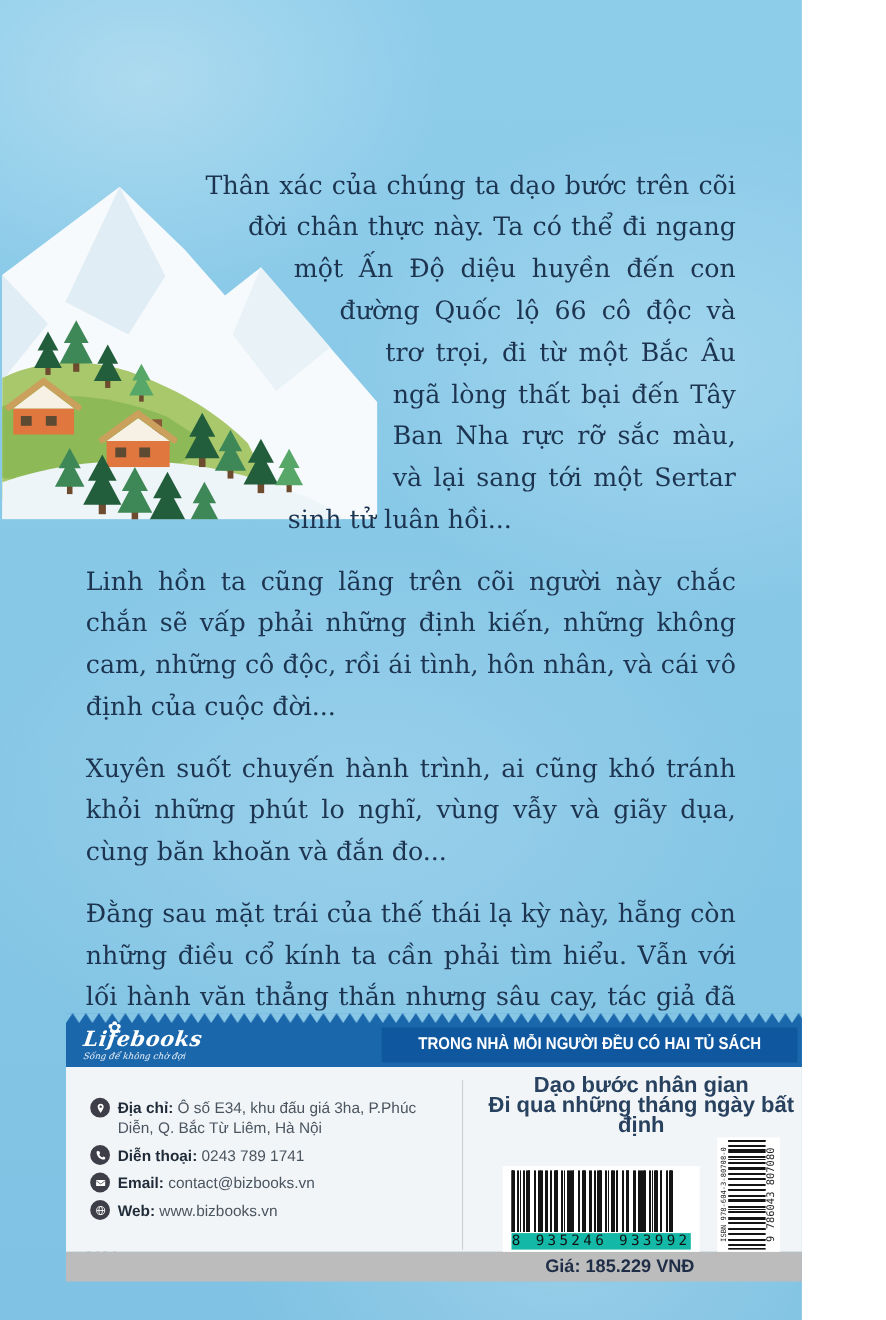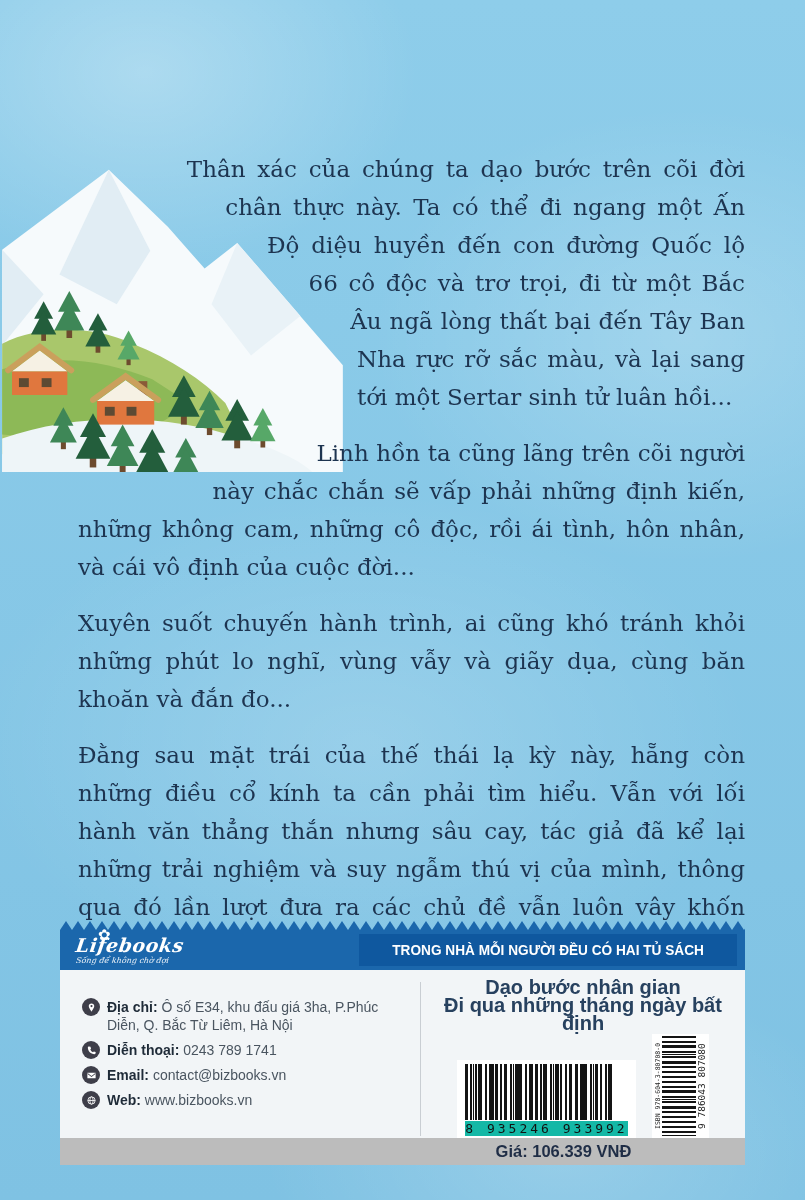--- a/index.html
+++ b/index.html
@@ -1,18 +1,18 @@
 <!DOCTYPE html>
 <html><head>
 <meta charset="utf-8">
 <style>
   html,body{margin:0;padding:0;}
   body{width:805px;height:1200px;font-family:"Liberation Sans",sans-serif;}
   .page{
-    position:relative;width:805px;height:1200px;overflow:hidden;
+    position:relative;width:729px;height:1200px;overflow:hidden;
     background:
       radial-gradient(420px 300px at 18% 6%, rgba(255,255,255,.28), transparent 65%),
       radial-gradient(520px 380px at 85% 28%, rgba(255,255,255,.20), transparent 60%),
       radial-gradient(650px 420px at 45% 62%, rgba(255,255,255,.16), transparent 60%),
       radial-gradient(500px 300px at 70% 96%, rgba(255,255,255,.18), transparent 60%),
       linear-gradient(#8ecdea,#7fc2e3);
   }
 
   
   .blurb{
@@ -40,21 +40,21 @@
   .logo-name{
     font-family:"DejaVu Serif",serif;font-style:italic;font-weight:bold;
     font-size:19px;display:inline-block;transform:skewX(-8deg);letter-spacing:.5px;
   }
   .clover{position:absolute;top:-9px;left:38px;font-size:15px;color:#fff;}
   .logo-tagline{
     display:block;font-family:"DejaVu Serif",serif;font-style:italic;
     font-size:8px;color:rgba(255,255,255,.9);margin-top:2px;transform:skewX(-8deg);
   }
   .slogan-box{
-    background:#0f589f;height:32px;margin-right:8px;display:flex;align-items:center;
+    background:#0f589f;height:32px;margin-right:20px;display:flex;align-items:center;
     padding:0 12px;
   }
   .slogan-box span{
     color:#fff;font-weight:bold;font-size:15.5px;white-space:nowrap;
     transform:scaleX(.88);transform-origin:center;letter-spacing:0;
   }
 
   .f-body{background:#f2f5f7;display:flex;min-height:137px;}
   .contact{width:360px;box-sizing:border-box;padding:28px 10px 10px 22px;}
   .c-row{display:flex;margin-bottom:7px;font-size:14px;color:#4a5560;line-height:18px;}
@@ -288,17 +288,17 @@
             <span class="vtext isbn">ISBN 978-604-3-80708-0</span>
             <div class="viso-bars"></div>
             <span class="vtext num">9 786043 807080</span>
           </div>
         </div>
       </div>
     </div>
 
     <div class="price-bar">
       <span class="price-spacer"></span>
-      <span class="price">Giá: 106.339 VNĐ</span>
+      <span class="price">Giá: 185.229 VNĐ</span>
     </div>
   </div>
 
 </div>
 
 </body></html>

